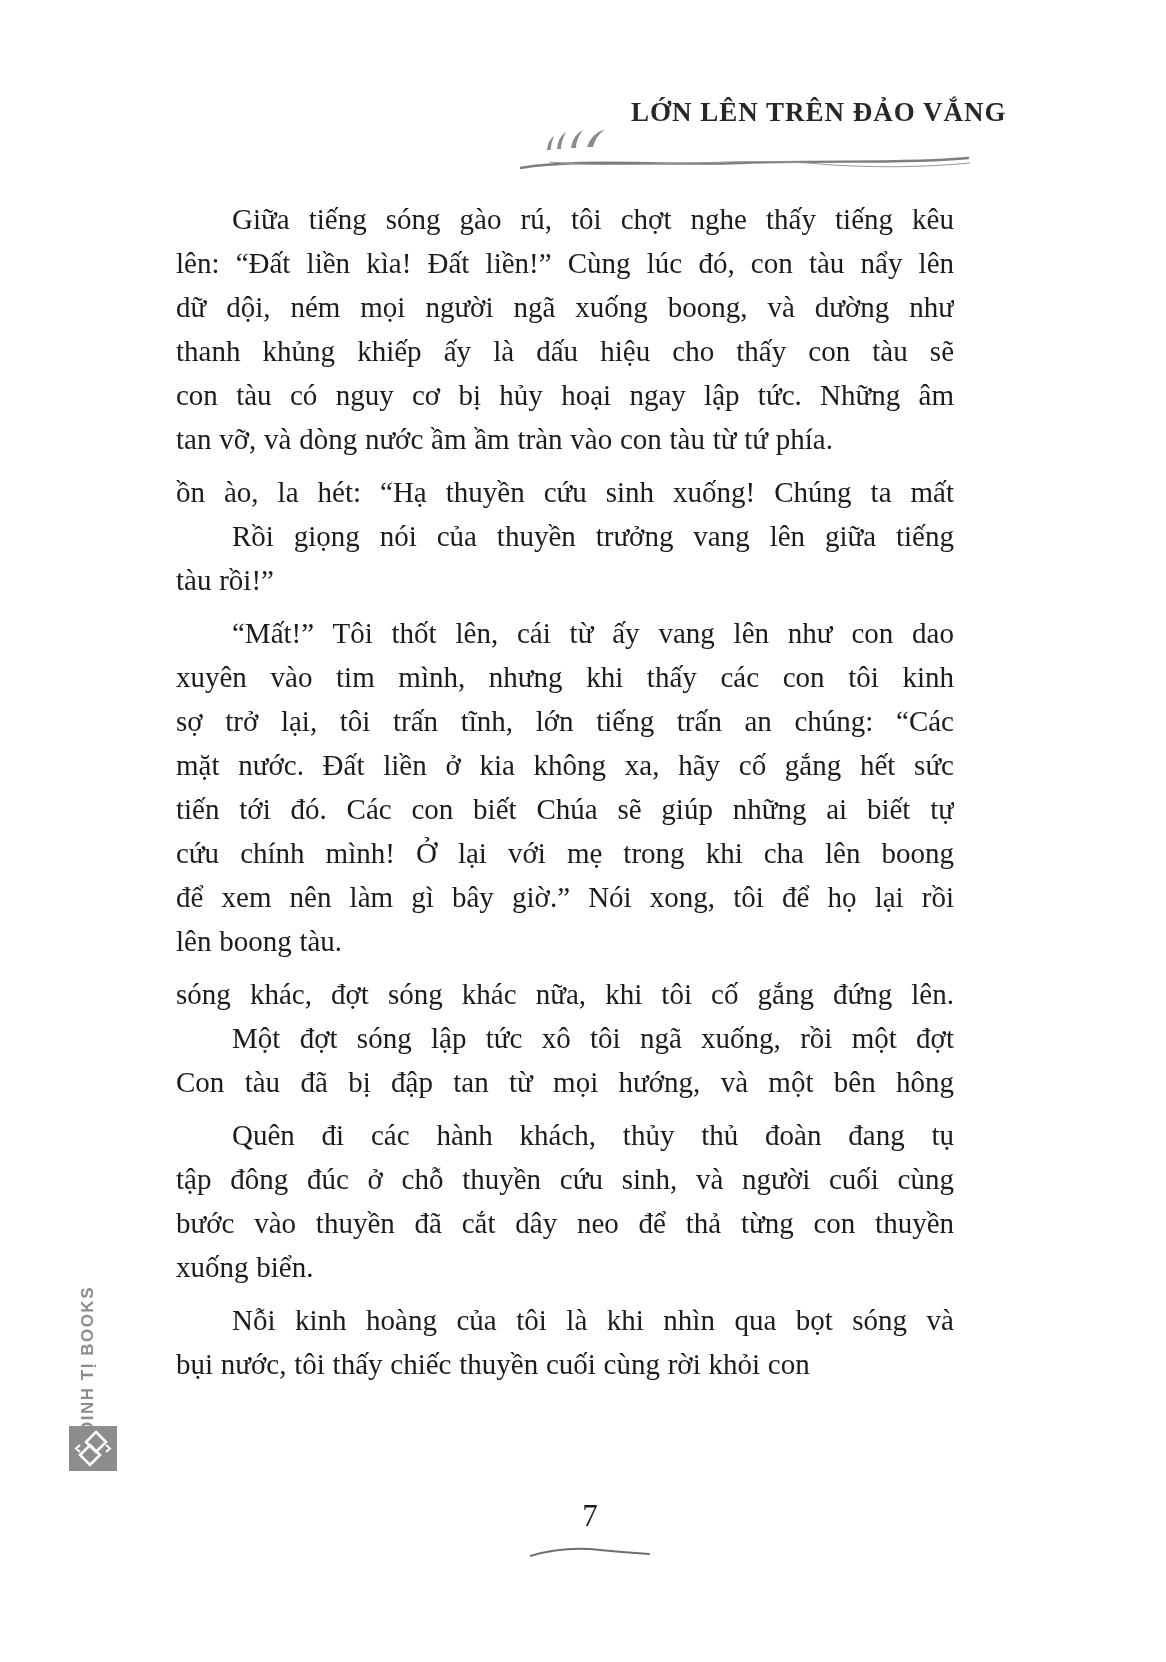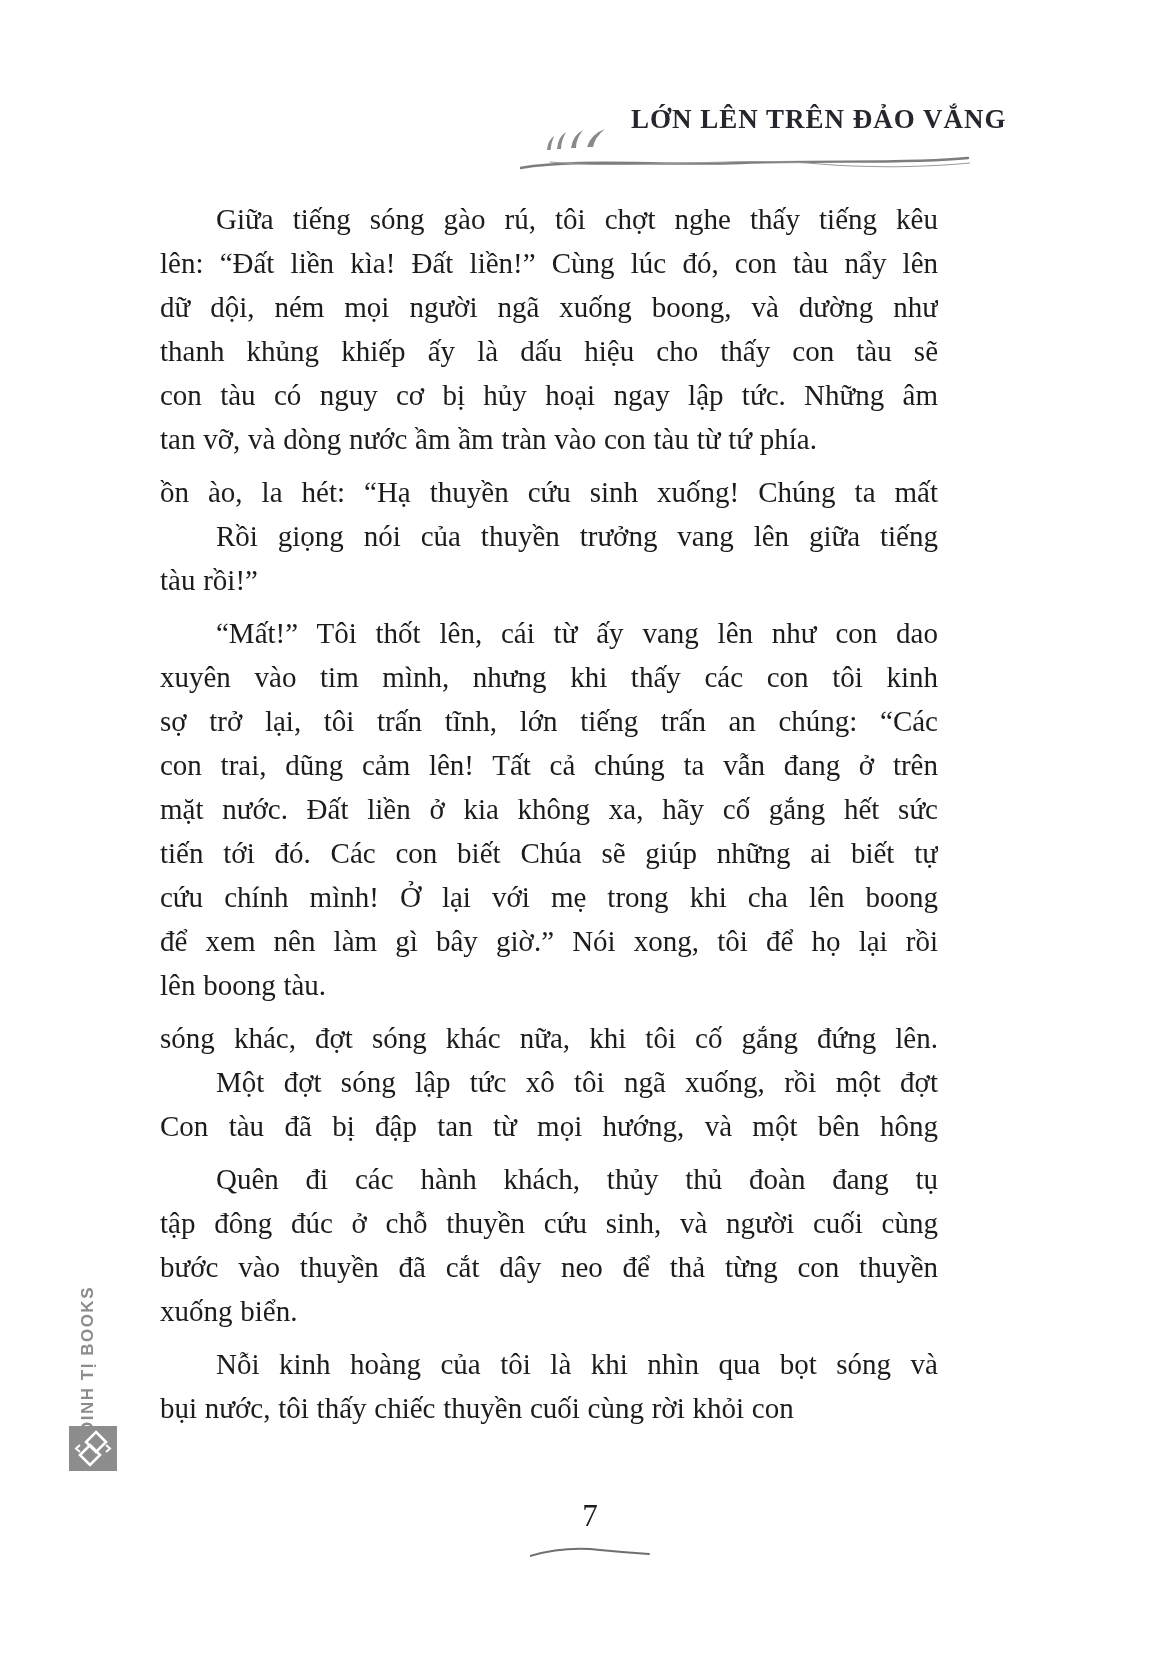--- a/index.html
+++ b/index.html
@@ -6,30 +6,30 @@
   .page {
     position:relative; width:1166px; height:1662px;
     background:#ffffff; overflow:hidden;
     font-family:"Liberation Serif","DejaVu Serif",serif;
   }
 
   
   .header { position:absolute; left:0; top:0; width:100%; height:180px; }
   .leaves { position:absolute; left:545px; top:128px; }
   .page-title {
-    position:absolute; left:631px; top:104px; margin:0;
+    position:absolute; left:631px; top:97px; margin:0;
     font-size:27px; font-weight:600; letter-spacing:1px;
     color:#26262e; white-space:nowrap;
     font-family:"Liberation Serif","DejaVu Serif",serif;
   }
   .header-swoosh { position:absolute; left:520px; top:152px; }
 
   
   .content {
-    position:absolute; left:160px; top:197px; width:778px;
+    position:absolute; left:176px; top:197px; width:778px;
     font-size:29px; color:#1c1c1c;
   }
   .para { margin:0 0 9px 0; }
   .line {
     line-height:44px; height:44px; overflow:hidden;
     white-space:normal; word-spacing:0.5px;
   }
   .line.just { text-align:justify; }
   .line.just::after { content:""; display:inline-block; width:100%; height:0; }
   .line.first { text-indent:56px; }
@@ -81,21 +81,20 @@
       </div>
       <div class="para">
         <div class="line just">ồn ào, la hét: “Hạ thuyền cứu sinh xuống! Chúng ta mất</div>
         <div class="line just first">Rồi giọng nói của thuyền trưởng vang lên giữa tiếng</div>
         <div class="line">tàu rồi!”</div>
       </div>
       <div class="para">
         <div class="line just first">“Mất!” Tôi thốt lên, cái từ ấy vang lên như con dao</div>
         <div class="line just">xuyên vào tim mình, nhưng khi thấy các con tôi kinh</div>
         <div class="line just">sợ trở lại, tôi trấn tĩnh, lớn tiếng trấn an chúng: “Các</div>
-        <div class="line just">con trai, dũng cảm lên! Tất cả chúng ta vẫn đang ở trên</div>
         <div class="line just">mặt nước. Đất liền ở kia không xa, hãy cố gắng hết sức</div>
         <div class="line just">tiến tới đó. Các con biết Chúa sẽ giúp những ai biết tự</div>
         <div class="line just">cứu chính mình! Ở lại với mẹ trong khi cha lên boong</div>
         <div class="line just">để xem nên làm gì bây giờ.” Nói xong, tôi để họ lại rồi</div>
         <div class="line">lên boong tàu.</div>
       </div>
       <div class="para">
         <div class="line just">sóng khác, đợt sóng khác nữa, khi tôi cố gắng đứng lên.</div>
         <div class="line just first">Một đợt sóng lập tức xô tôi ngã xuống, rồi một đợt</div>
         <div class="line just">Con tàu đã bị đập tan từ mọi hướng, và một bên hông</div>

